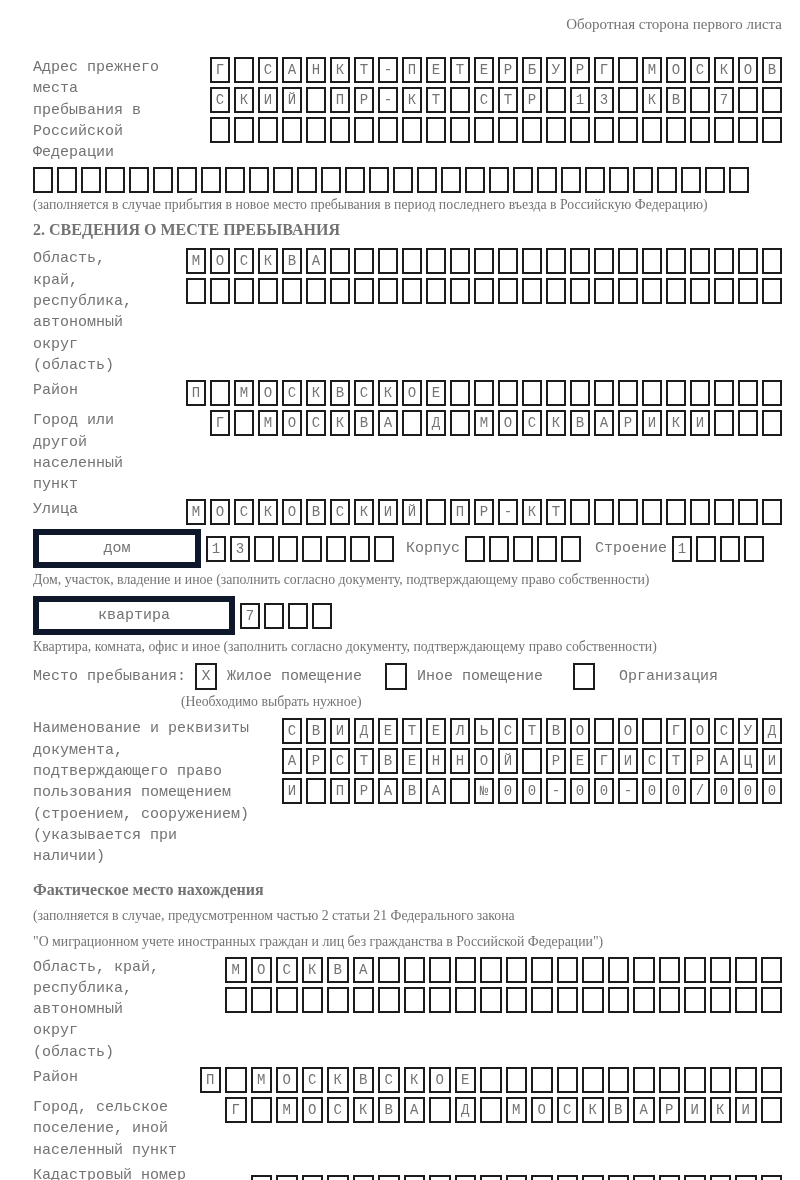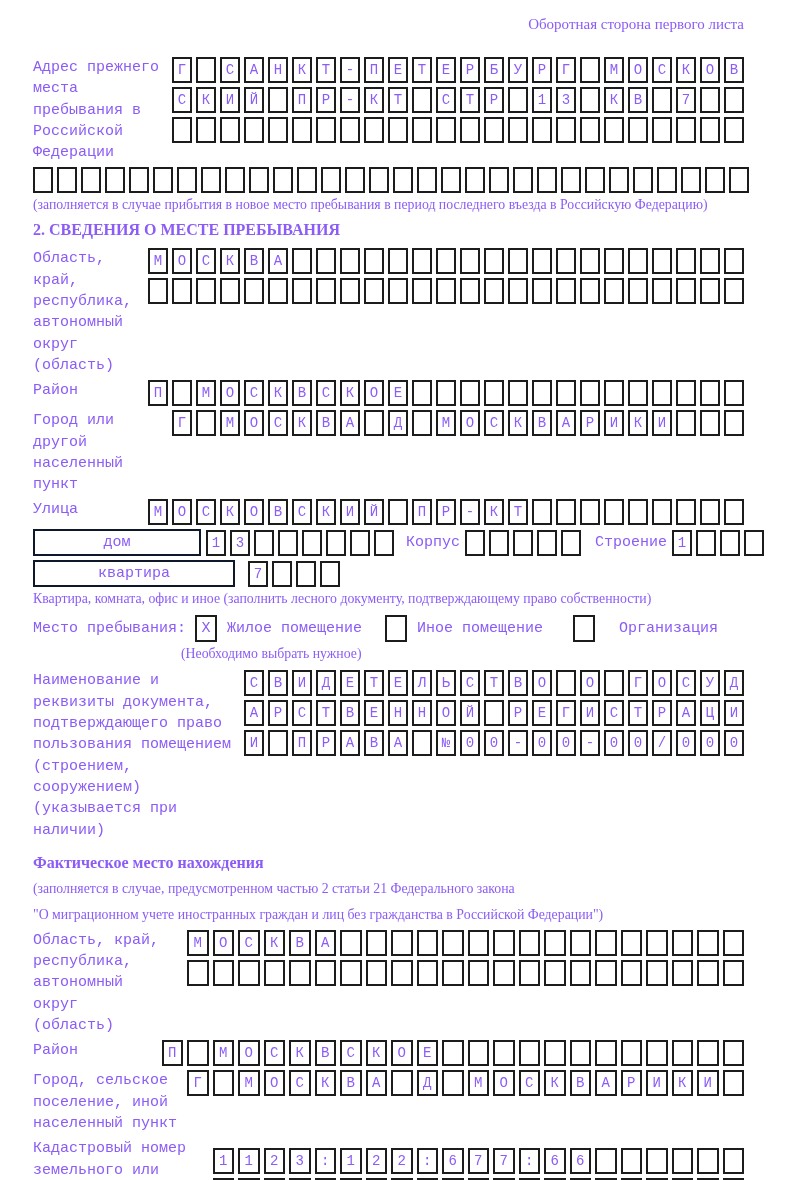--- a/index.html
+++ b/index.html
@@ -1,41 +1,41 @@
 <!DOCTYPE html>
 <html lang="ru"><head>
 <meta charset="utf-8">
 <style>
   html,body{margin:0;padding:0;background:#fff;}
   .page{
     position:relative;
     width:800px;height:1180px;
     box-sizing:border-box;
-    padding:16px 56px 0 33px;
+    padding:16px 18px 0 33px;
     font-family:"Liberation Serif","DejaVu Serif",serif;
-    color:#8b5cf6;
+    color:#737373;
     overflow:hidden;
   }
   .corner{ text-align:right; font-size:15px; margin-bottom:24px;}
   .form-row{ display:flex; align-items:flex-start; margin-bottom:4px;font-family:Liberation Mono, monospace;}
   .lbl{ font-size:15px; line-height:1.42;}
   .rows-col{ margin-left:auto; display:flex; flex-direction:column; gap:4px;}
   .cells{ display:flex; gap:4px; margin-left:auto;}
   .cells.noauto{ margin-left:0;}
   .cell{
     box-sizing:border-box; flex:0 0 auto;
     width:20px; height:26px;
     border:2px solid #1c1c1c; background:#fff;
     display:flex; align-items:center; justify-content:center;
     font-size:14px; line-height:1;
   }
   .factcells .cell{ width:21.5px;}
   .chk .cell{ width:22px; height:27px; font-size:15px;}
   .fieldbox{
-    box-sizing:border-box; border:2px solid #0f172a; height:27px;
+    box-sizing:border-box; border:6px solid #0f172a; height:39px;
     display:flex; align-items:center; justify-content:center;
     font-size:15px; flex:0 0 auto;
   }
   .center{ text-align:left;}
   .note{ font-size:13.8px; margin:2px 0 8px;}
   .sec-title{ font-size:16px; font-weight:bold; margin:6px 0 9px;}
   .inline-lbl{ font-size:15px; line-height:27px; white-space:nowrap;}
   .stamp-box{
     box-sizing:border-box;
     width:356px; height:176px;
@@ -344,31 +344,32 @@
         <span class="cell"></span>
       </div>
     <div class="inline-lbl" style="margin-left:14px;">Строение</div>
     <div class="cells noauto" style="margin-left:5px;">
         <span class="cell">1</span>
         <span class="cell"></span>
         <span class="cell"></span>
         <span class="cell"></span>
       </div>
   </div>
-
-  <div class="form-row" style="align-items:center;gap:8px;">
+  <div class="note">Дом, участок, владение и иное (заполнить согласно документу, подтверждающему право собственности)</div>
+
+  <div class="form-row" style="align-items:center;">
     <div class="fieldbox" style="width:202px;">квартира</div>
     <div class="cells noauto" style="margin-left:5px;">
         <span class="cell">7</span>
         <span class="cell"></span>
         <span class="cell"></span>
         <span class="cell"></span>
       </div>
   </div>
-  <div class="note">Квартира, комната, офис и иное (заполнить лесного документу, подтверждающему право собственности)</div>
+  <div class="note">Квартира, комната, офис и иное (заполнить согласно документу, подтверждающему право собственности)</div>
 
   <div class="form-row" style="align-items:center; margin-top:2px;">
     <div class="inline-lbl">Место пребывания:</div>
     <div class="cells noauto chk" style="margin-left:9px;">
         <span class="cell">X</span>
       </div>
     <div class="inline-lbl" style="margin-left:10px;">Жилое помещение</div>
     <div class="cells noauto chk" style="margin-left:23px;">
         <span class="cell"></span>
       </div>

